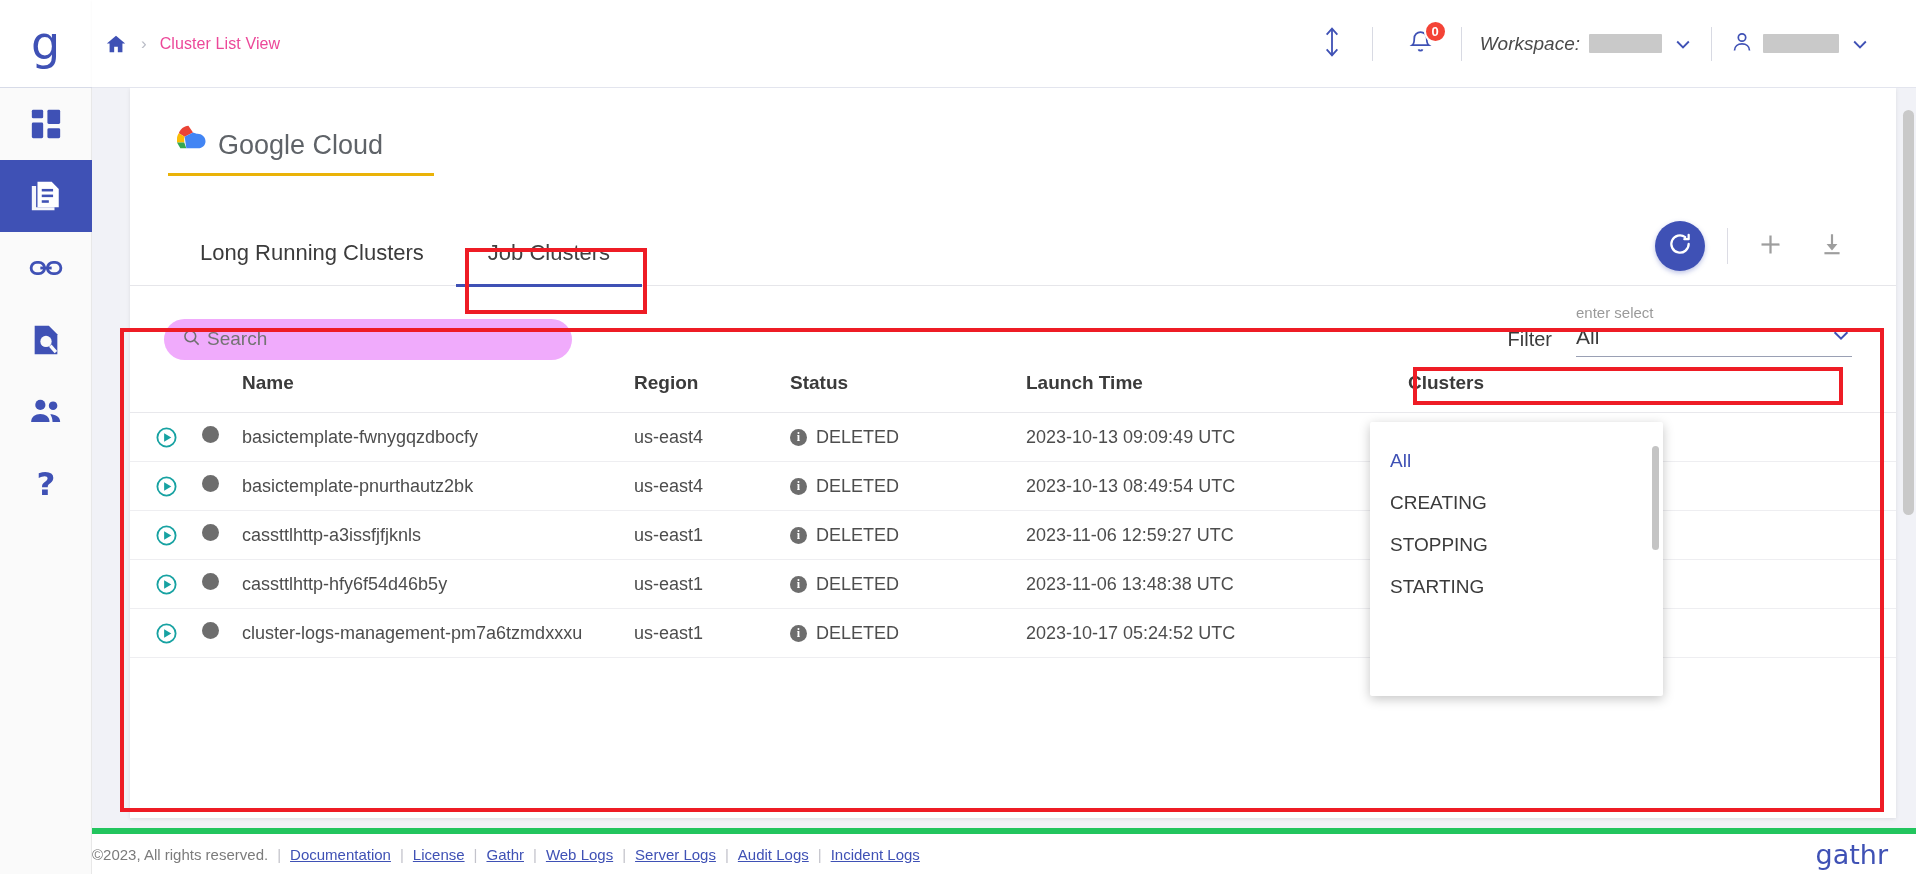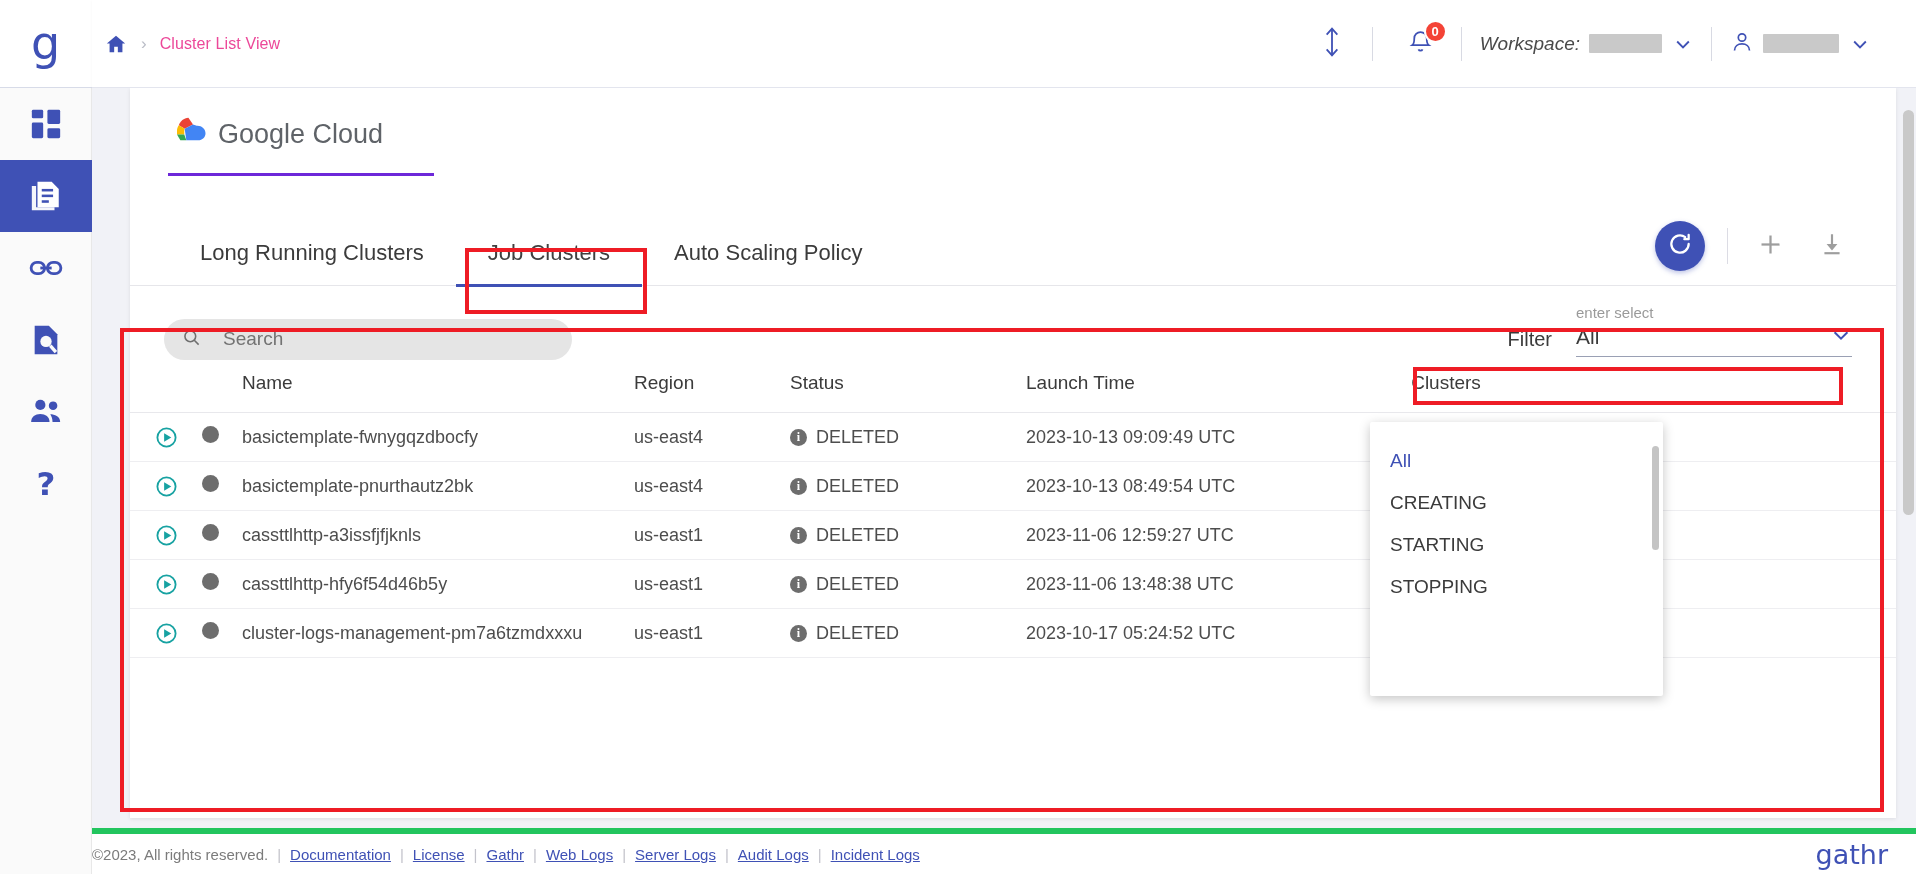--- a/index.html
+++ b/index.html
@@ -89,23 +89,23 @@
     background: #ffffff;
     box-shadow: 0 1px 4px rgba(0,0,0,0.09);
   }
 
   
   .provider-row {
     display: flex; align-items: flex-end;
     padding: 26px 0 0 38px; height: 88px;
   }
   .provider-tab {
-    display: flex; align-items: center; gap: 10px;
-    padding-bottom: 20px;
-    border-bottom: 3px solid #6d28d9;
+    display: flex; align-items: flex-end; gap: 10px;
+    padding-bottom: 12px;
+    border-bottom: 3px solid #eab308;
     width: 266px;
     cursor: pointer;
   }
   .gcloud-text {
     font-size: 27px; color: #5f6368;
     font-family: "Liberation Sans", sans-serif;
   }
   .gcloud-text b { font-weight: 400; }
 
   
@@ -145,23 +145,23 @@
     display: flex; align-items: center; justify-content: center;
   }
 
   
   .toolbar {
     display: flex; align-items: center;
     padding: 28px 0 0 34px; height: 78px; position: relative;
   }
   .search-box {
     width: 408px; height: 41px; border-radius: 21px;
-    background: #e5e5e5;
+    background: #f0abfc;
     display: flex; align-items: center;
-    padding: 0 18px; gap: 22px; cursor: text;
+    padding: 0 18px; gap: 6px; cursor: text;
   }
   .search-box input {
     border: none; outline: none; background: transparent;
     font-size: 19px; color: #5c5c5c; width: 100%;
     font-family: "Liberation Sans", sans-serif;
   }
   .search-box input::placeholder { color: #737373; }
 
   .filter-wrap {
     position: absolute; right: 44px; top: 18px;
@@ -205,21 +205,21 @@
   .dd-option.selected { color: #3f51b5; }
   .dd-scrollbar {
     position: absolute; right: 4px; top: 6px;
     width: 7px; height: 104px; border-radius: 4px;
     background: #c4c4c4;
   }
 
   
   .tbl { width: 100%; border-collapse: collapse; table-layout: fixed; }
   .tbl th {
-    font-size: 19px; color: #3b3b3b; font-weight: normal;
+    font-size: 19px; color: #3b3b3b; font-weight: bold;
     text-align: left; padding: 8px 0 18px 0;
     border-bottom: 1px solid #e8e8ec;
   }
   .tbl td {
     font-size: 18px; color: #4d4d4d;
     padding: 0; height: 49px;
     border-bottom: 1px solid #eeeef1;
     vertical-align: middle;
   }
   .col-exp { width: 72px; }
@@ -446,23 +446,20 @@
           <span class="gcloud-text"><b>Google</b><span> Cloud</span></span>
         </div>
       </div>
 
       <div class="tabs-row">
         <div class="tab">
           <span>Long Running Clusters</span>
         </div>
         <div class="tab active">
           <span>Job Clusters</span>
-        </div>
-        <div class="tab">
-          <span>Auto Scaling Policy</span>
         </div>
 
         <div class="tab-actions">
           <div class="refresh-btn">
             <span>
               <svg width="26" height="26" viewBox="0 0 24 24" fill="none" stroke="#ffffff" stroke-width="2.1" stroke-linecap="round">
                 <path d="M20 12a8 8 0 11-3.2-6.4"></path>
                 <polyline points="20,3.5 20,7.5 16,7.5" stroke-linejoin="round"></polyline>
               </svg>
             </span>
@@ -672,22 +669,22 @@
 
           </tbody>
         </table>
       </div>
     </div>
 
     <div class="dropdown">
       <div class="dd-list">
         <div class="dd-option selected">All</div>
         <div class="dd-option">CREATING</div>
+        <div class="dd-option">STOPPING</div>
         <div class="dd-option">STARTING</div>
-        <div class="dd-option">STOPPING</div>
         <div class="dd-scrollbar"></div>
       </div>
     </div>
   </div>
 
   <div class="annot" id="annot-tab"></div>
   <div class="annot" id="annot-table"></div>
   <div class="annot" id="annot-filter"></div>
 
   <div class="page-scroll">

